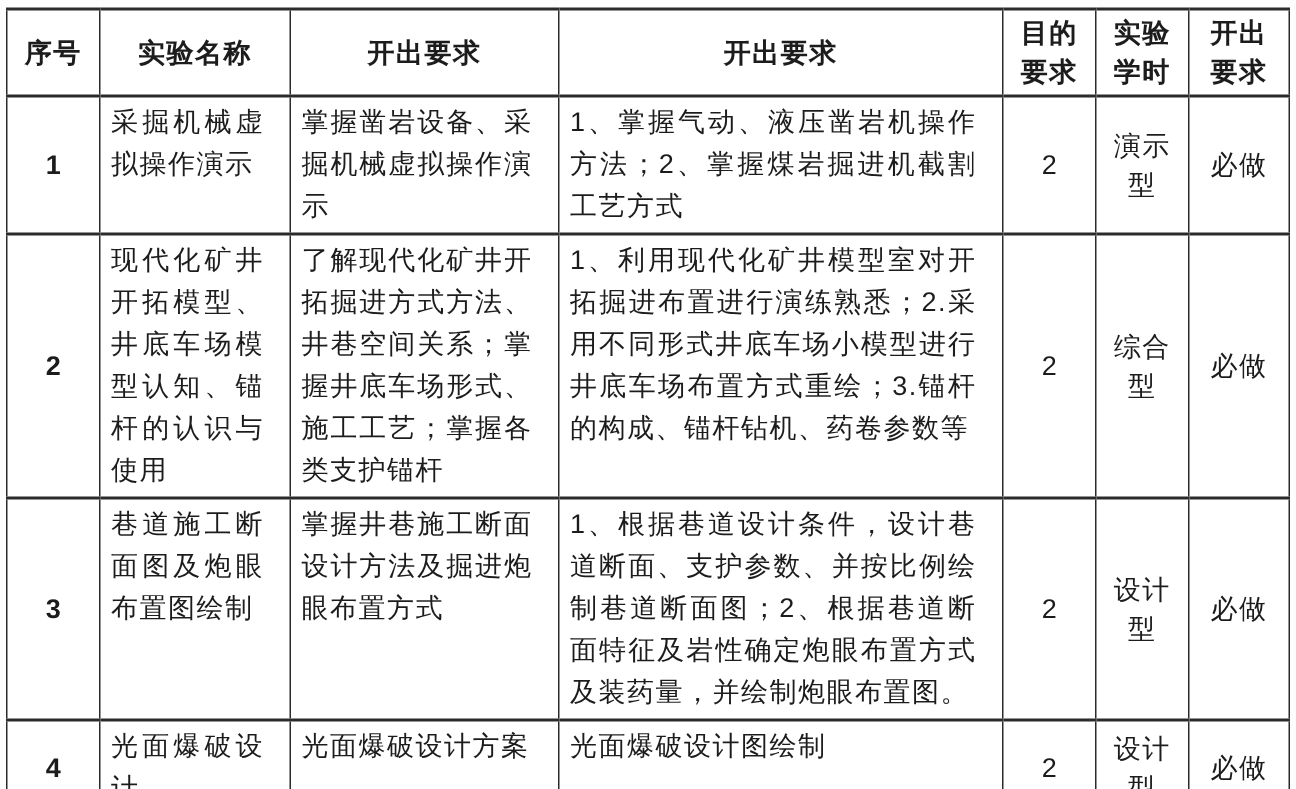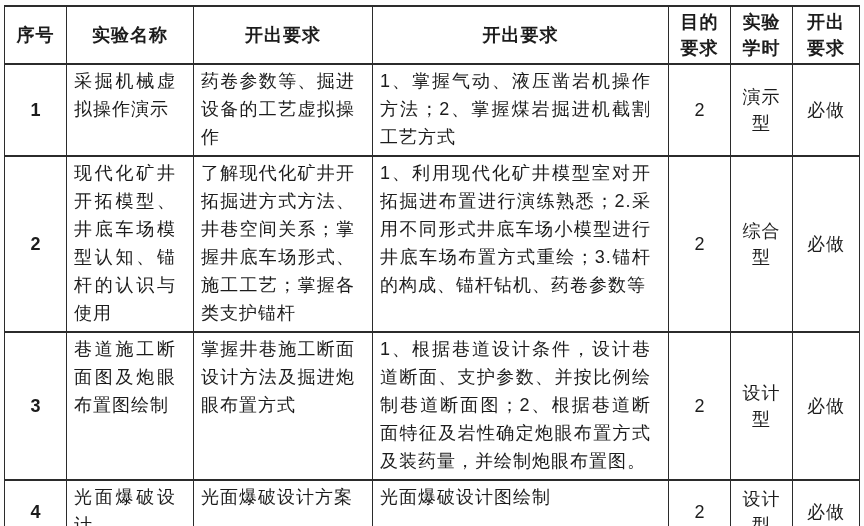--- a/index.html
+++ b/index.html
@@ -89,21 +89,21 @@
         <th>开出要求</th>
         <th>开出要求</th>
         <th>目的要求</th>
         <th>实验学时</th>
         <th>开出要求</th>
       </tr>
 
       <tr class="r-1">
         <td class="cell-center cell-seq">1</td>
         <td class="cell-text">采掘机械虚拟操作演示</td>
-        <td class="cell-text">药卷参数等、掘进设备的工艺虚拟操作</td>
+        <td class="cell-text">掌握凿岩设备、采掘机械虚拟操作演示</td>
         <td class="cell-text">1、掌握气动、液压凿岩机操作方法；2、掌握煤岩掘进机截割工艺方式</td>
         <td class="cell-center cell-hours">2</td>
         <td class="cell-center">演示型</td>
         <td class="cell-center">必做</td>
       </tr>
 
       <tr class="r-2">
         <td class="cell-center cell-seq">2</td>
         <td class="cell-text">现代化矿井开拓模型、井底车场模型认知、锚杆的认识与使用</td>
         <td class="cell-text">了解现代化矿井开拓掘进方式方法、井巷空间关系；掌握井底车场形式、施工工艺；掌握各类支护锚杆</td>

